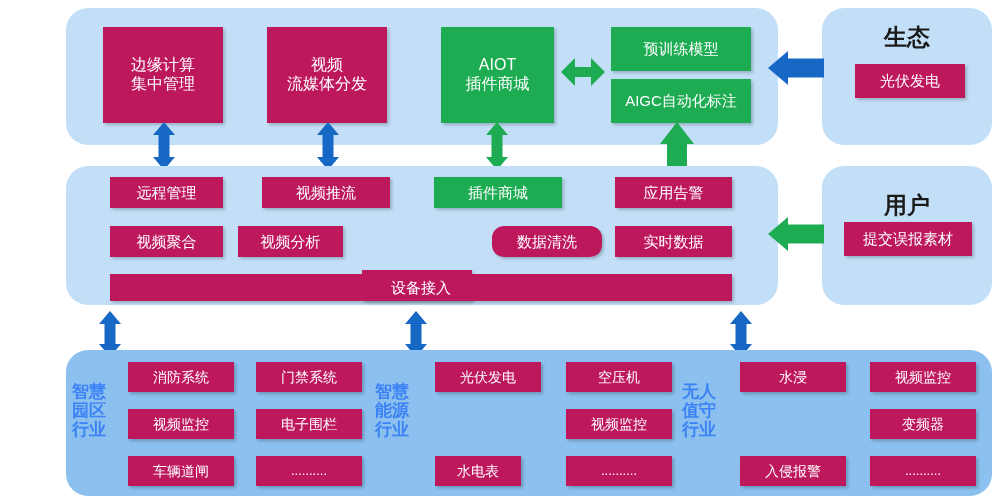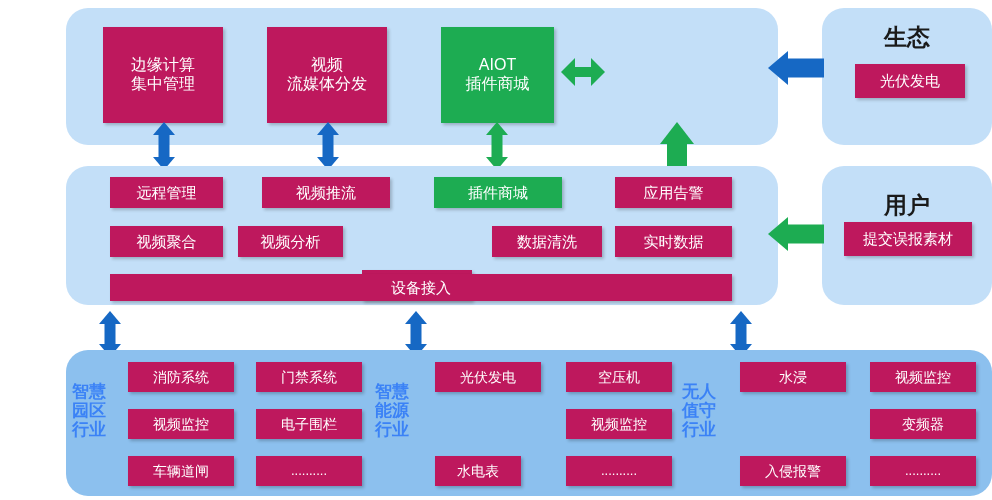--- a/index.html
+++ b/index.html
@@ -71,21 +71,23 @@
     </div>
   </div>
 
   <div class="box green big" style="left:441px;top:27px;width:113px;height:96px;">
     <div>
       <div>AIOT</div>
       <div>插件商城</div>
     </div>
   </div>
 
-
+  <div class="box green med" style="left:611px;top:27px;width:140px;height:44px;">预训练模型</div>
+
+  <div class="box green med" style="left:611px;top:79px;width:140px;height:44px;">AIGC自动化标注</div>
 
   <div class="arrow" style="left:561px;top:58px;width:44px;height:28px;">
     <div class="head-lf" style="left:0;border-right:14px solid #1dac52;"></div>
     <div class="head-rt" style="right:0;border-left:14px solid #1dac52;"></div>
     <div class="stem-h" style="left:11px;width:22px;height:10px;background:#1dac52;"></div>
   </div>
 
   <div class="arrow" style="left:152px;top:122px;width:24px;height:48px;">
     <div class="head-up" style="top:0;border-bottom:13px solid #1668c4;"></div>
     <div class="stem-v" style="top:12px;width:11px;height:24px;background:#1668c4;"></div>
@@ -112,21 +114,21 @@
   <div class="panel mid" style="left:66px;top:166px;width:712px;height:139px;"></div>
 
   <div class="box blue med" style="left:110px;top:177px;width:113px;height:31px;">远程管理</div>
   <div class="box blue med" style="left:262px;top:177px;width:128px;height:31px;">视频推流</div>
   <div class="box green med" style="left:434px;top:177px;width:128px;height:31px;">插件商城</div>
   <div class="box blue med" style="left:615px;top:177px;width:117px;height:31px;">应用告警</div>
 
   <div class="box blue med" style="left:110px;top:226px;width:113px;height:31px;">视频聚合</div>
   <div class="box blue med" style="left:238px;top:226px;width:105px;height:31px;">视频分析</div>
   <div class="box blue med" style="left:362px;top:226px;width:110px;height:31px;margin-top:44px;">规则引擎</div>
-  <div class="box blue med" style="left:492px;top:226px;width:110px;height:31px;">数据清洗</div>
+  <div class="box blue med" style="left:492px;top:226px;width:110px;height:31px;border-radius:12px;">数据清洗</div>
   <div class="box blue med" style="left:615px;top:226px;width:117px;height:31px;">实时数据</div>
 
   <div class="box blue med" style="left:110px;top:274px;width:622px;height:27px;">设备接入</div>
 
   <div class="arrow" style="left:98px;top:311px;width:24px;height:46px;">
     <div class="head-up" style="top:0;border-bottom:13px solid #1668c4;"></div>
     <div class="stem-v" style="top:12px;width:11px;height:22px;background:#1668c4;"></div>
     <div class="head-dn" style="bottom:0;border-top:13px solid #1668c4;"></div>
   </div>
   <div class="arrow" style="left:404px;top:311px;width:24px;height:46px;">

